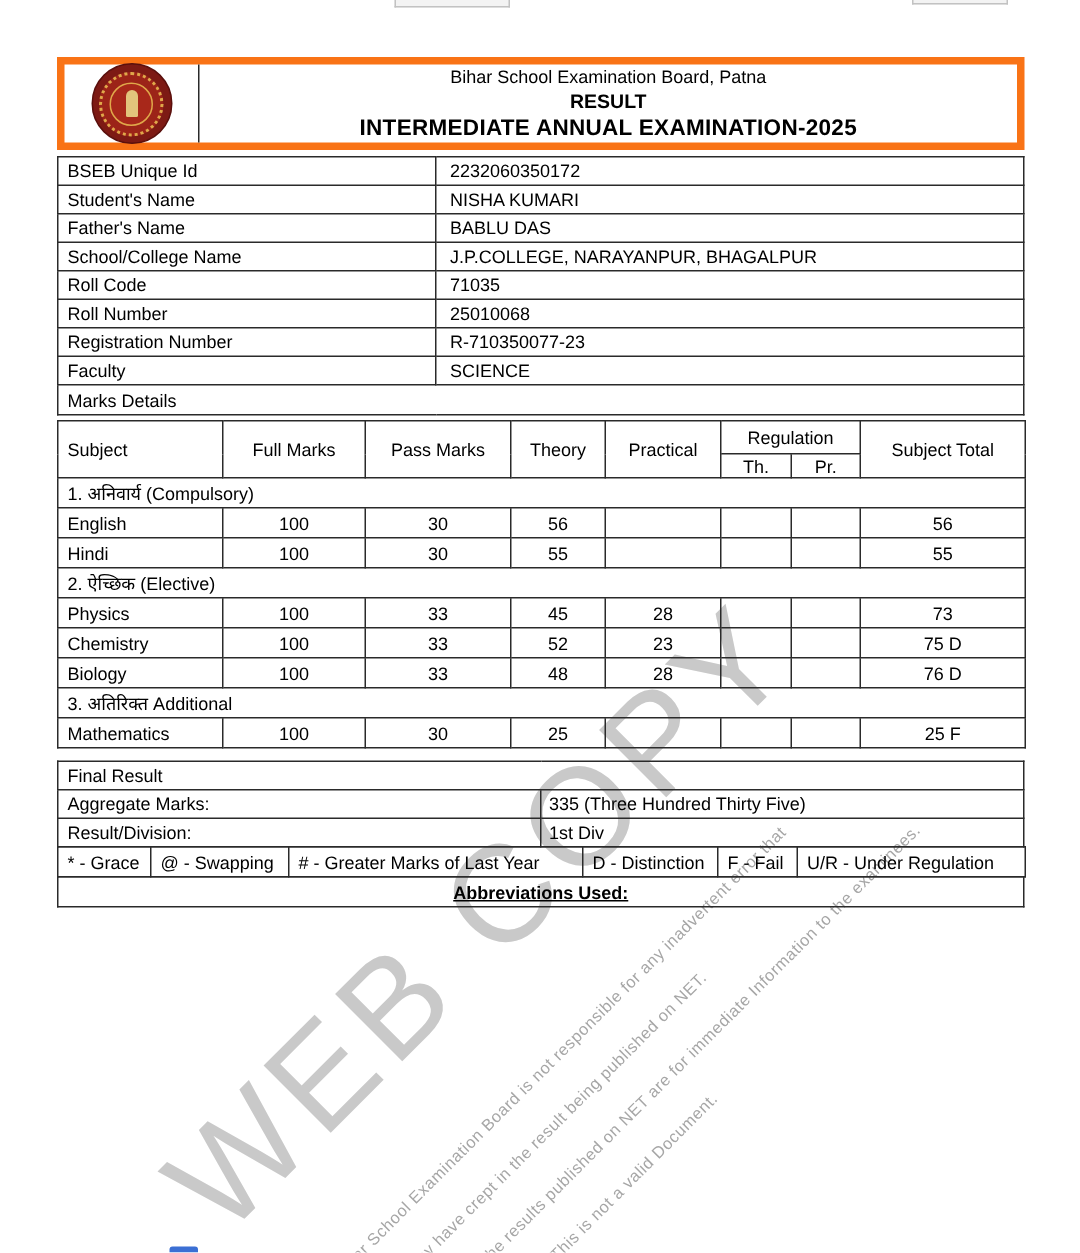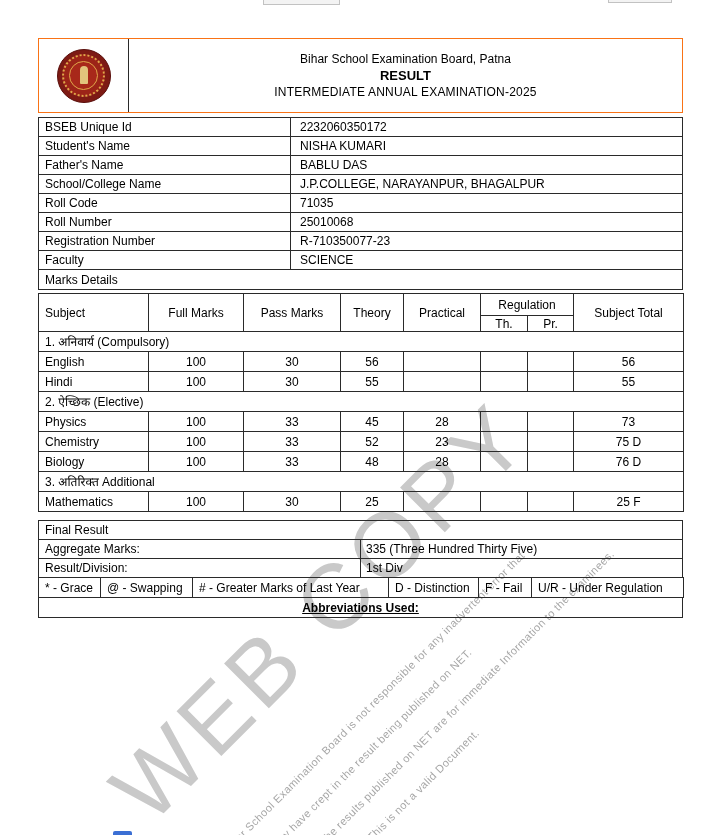--- a/index.html
+++ b/index.html
@@ -36,33 +36,33 @@
   }
   .wm-l1 { left: 225px; top: 845px; }
   .wm-l2 { left: 273px; top: 841px; }
   .wm-l3 { left: 321px; top: 837px; }
   .wm-l4 { left: 369px; top: 833px; }
 
   
   .doc { position: absolute; left: 38px; top: 38px; width: 645px; z-index: 2; }
 
   .hdr {
-    display: flex; border: 1px solid #f97316; height: 75px; background: transparent;
+    display: flex; border: 5px solid #f97316; height: 62px; background: transparent;
   }
   .hdr .logo-cell {
     width: 90px; border-right: 1px solid #2a2a2a;
     display: flex; align-items: center; justify-content: center;
   }
   .hdr .title-cell {
     flex: 1; display: flex; flex-direction: column;
     align-items: center; justify-content: center; gap: 2px;
   }
   .t-org { font-size: 12px; }
   .t-result { font-size: 13px; font-weight: bold; }
-  .t-exam { font-size: 12px; font-weight: normal; letter-spacing: 0.2px; }
+  .t-exam { font-size: 15px; font-weight: bold; letter-spacing: 0.2px; }
 
   
   .seal-outer { width: 54px; height: 54px; border-radius: 50%;
     background: #7d1a14; border: 1px solid #5a0f0c;
     display: flex; align-items: center; justify-content: center; }
   .seal-ring { width: 43px; height: 43px; border-radius: 50%;
     border: 2px dotted #e0a84a; background: #9c2418;
     display: flex; align-items: center; justify-content: center; }
   .seal-inner { width: 29px; height: 29px; border-radius: 50%;
     background: #a8281a; border: 1px solid #e0a84a; position: relative; }

